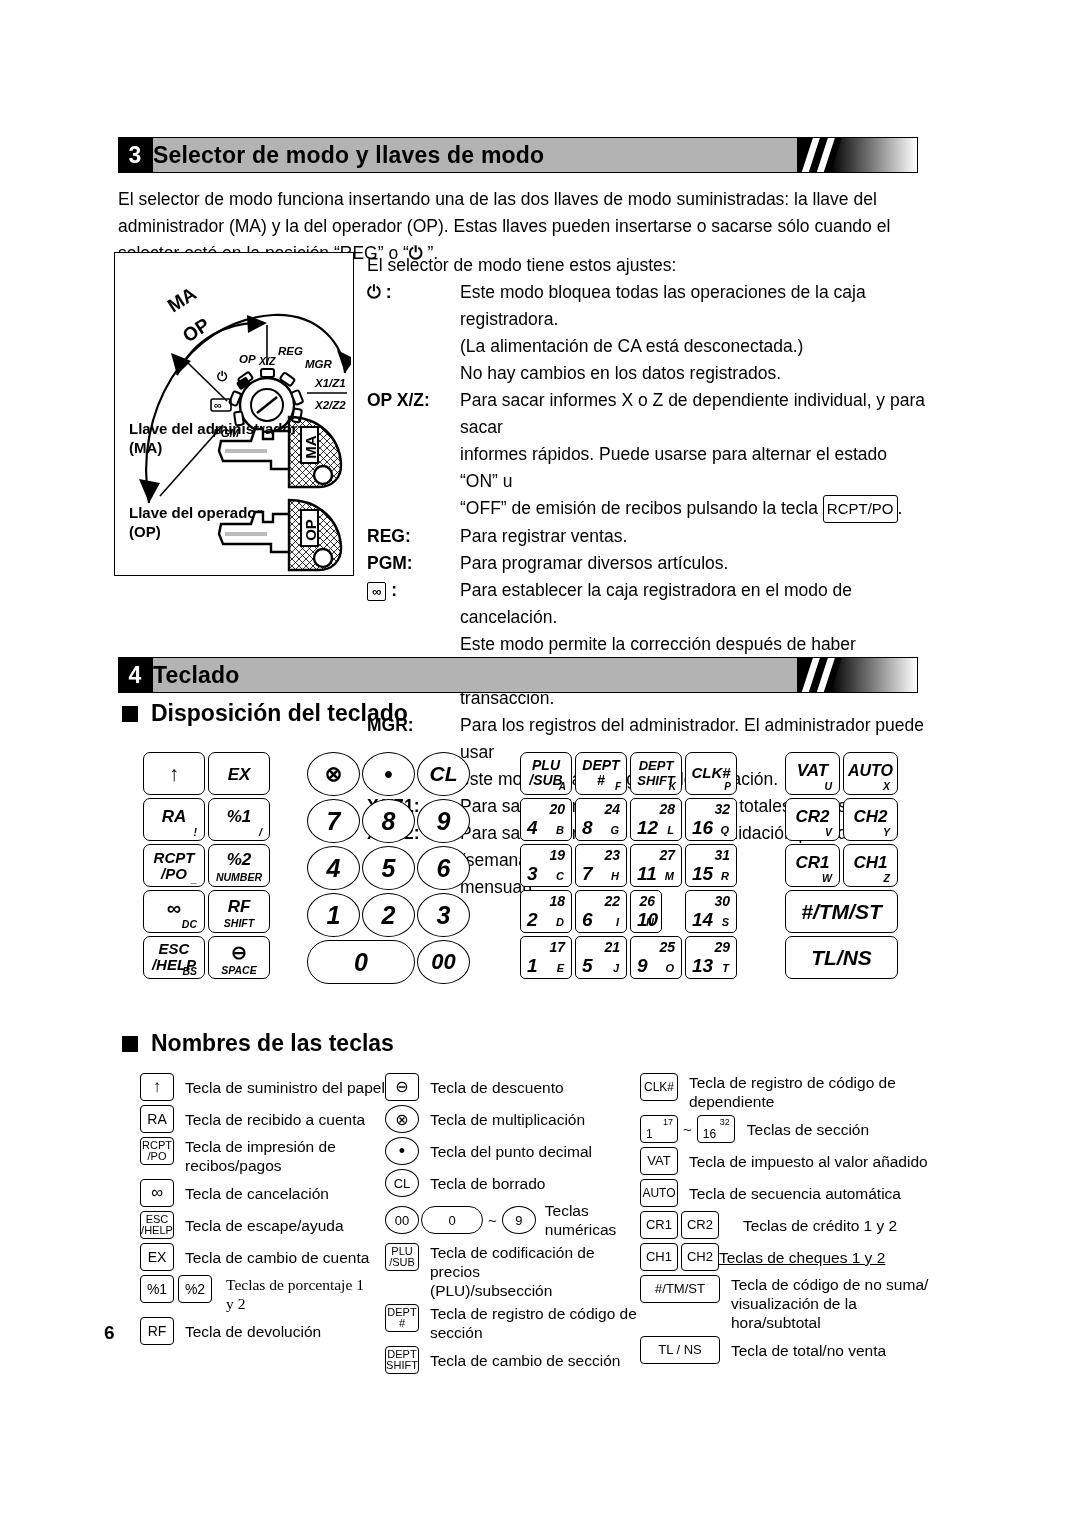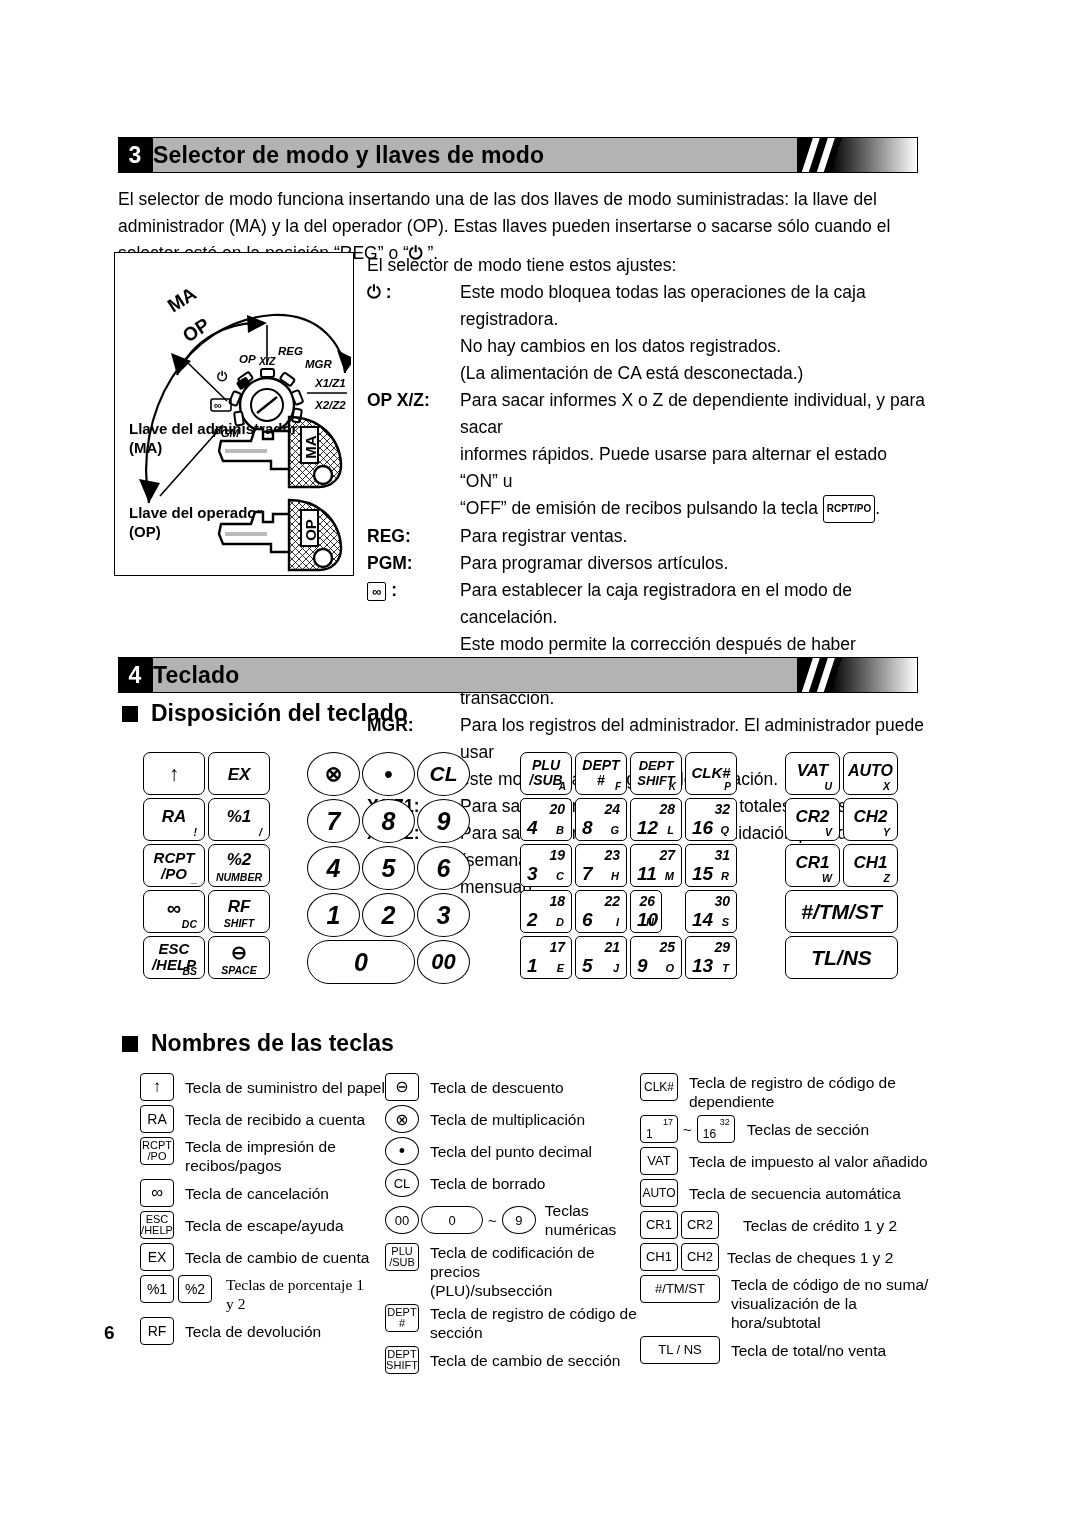--- a/index.html
+++ b/index.html
@@ -90,21 +90,21 @@
     font-size:13px;
   }
   .lpill{
     border:1.5px solid #000;border-radius:16px;background:#fff;
     display:flex;align-items:center;justify-content:center;box-sizing:border-box;flex:0 0 auto;
     font-size:13px;
   }
   .pagenum{position:absolute;font-size:19px;font-weight:bold;}
   .inlinekey{
     display:inline-flex;align-items:center;justify-content:center;
-    border:1.4px solid #000;border-radius:3px;font-size:10px;font-weight:bold;
+    border:1.4px solid #000;border-radius:3px;font-size:15px;font-weight:normal;
     padding:8px 3px;vertical-align:middle;line-height:10px;
   }
 </style>
 </head>
 <body>
 
 <div class="page">
 
   <div class="sec-head" style="left:118px;top:137px;width:800px;">
     <div class="sec-num">3</div>
@@ -207,22 +207,22 @@
 
   <div class="deflist" style="left:367px;top:252px;width:560px;">
     <div>El selector de modo tiene estos ajustes:</div>
 
     <div class="defrow">
       <div class="defterm" style="font-weight:bold;">⏻ :</div>
       <div class="defdesc">
         Este modo bloquea todas las operaciones de la caja registradora.
       </div>
     </div>
+    <div class="defcont">(La alimentación de CA está desconectada.)</div>
     <div class="defcont">No hay cambios en los datos registrados.</div>
-    <div class="defcont">(La alimentación de CA está desconectada.)</div>
 
     <div class="defrow">
       <div class="defterm">OP X/Z:</div>
       <div class="defdesc">
         Para sacar informes X o Z de dependiente individual, y para sacar
       </div>
     </div>
     <div class="defcont">informes rápidos. Puede usarse para alternar el estado “ON” u</div>
     <div class="defcont">“OFF” de emisión de recibos pulsando la tecla
       <span class="inlinekey">RCPT/PO</span>.</div>
@@ -640,21 +640,21 @@
         </div>
       <div class="ltext" style="margin-left:24px;">Teclas de crédito 1 y 2</div>
     </div>
     <div class="lrow">
       <div class="lkey one" style="width:38px;height:28px;">
           <span style="font-size:13px;">CH1</span>
         </div>
       <div class="lkey one" style="width:38px;height:28px;margin-left:3px;">
           <span style="font-size:13px;">CH2</span>
         </div>
-      <div class="ltext" style="margin-left:8px;">Teclas de cheques 1 y 2</div>
+      <div class="ltext" style="margin-left:0;text-decoration:underline;">Teclas de cheques 1 y 2</div>
     </div>
     <div class="lrow" style="align-items:flex-start;">
       <div class="lkey one" style="width:80px;height:28px;">
           <span style="font-size:13px;">#/TM/ST</span>
         </div>
       <div class="ltext">Tecla de código de no suma/<br>visualización de la hora/subtotal</div>
     </div>
     <div class="lrow">
       <div class="lkey one" style="width:80px;height:28px;">
           <span style="font-size:13px;">TL / NS</span>

